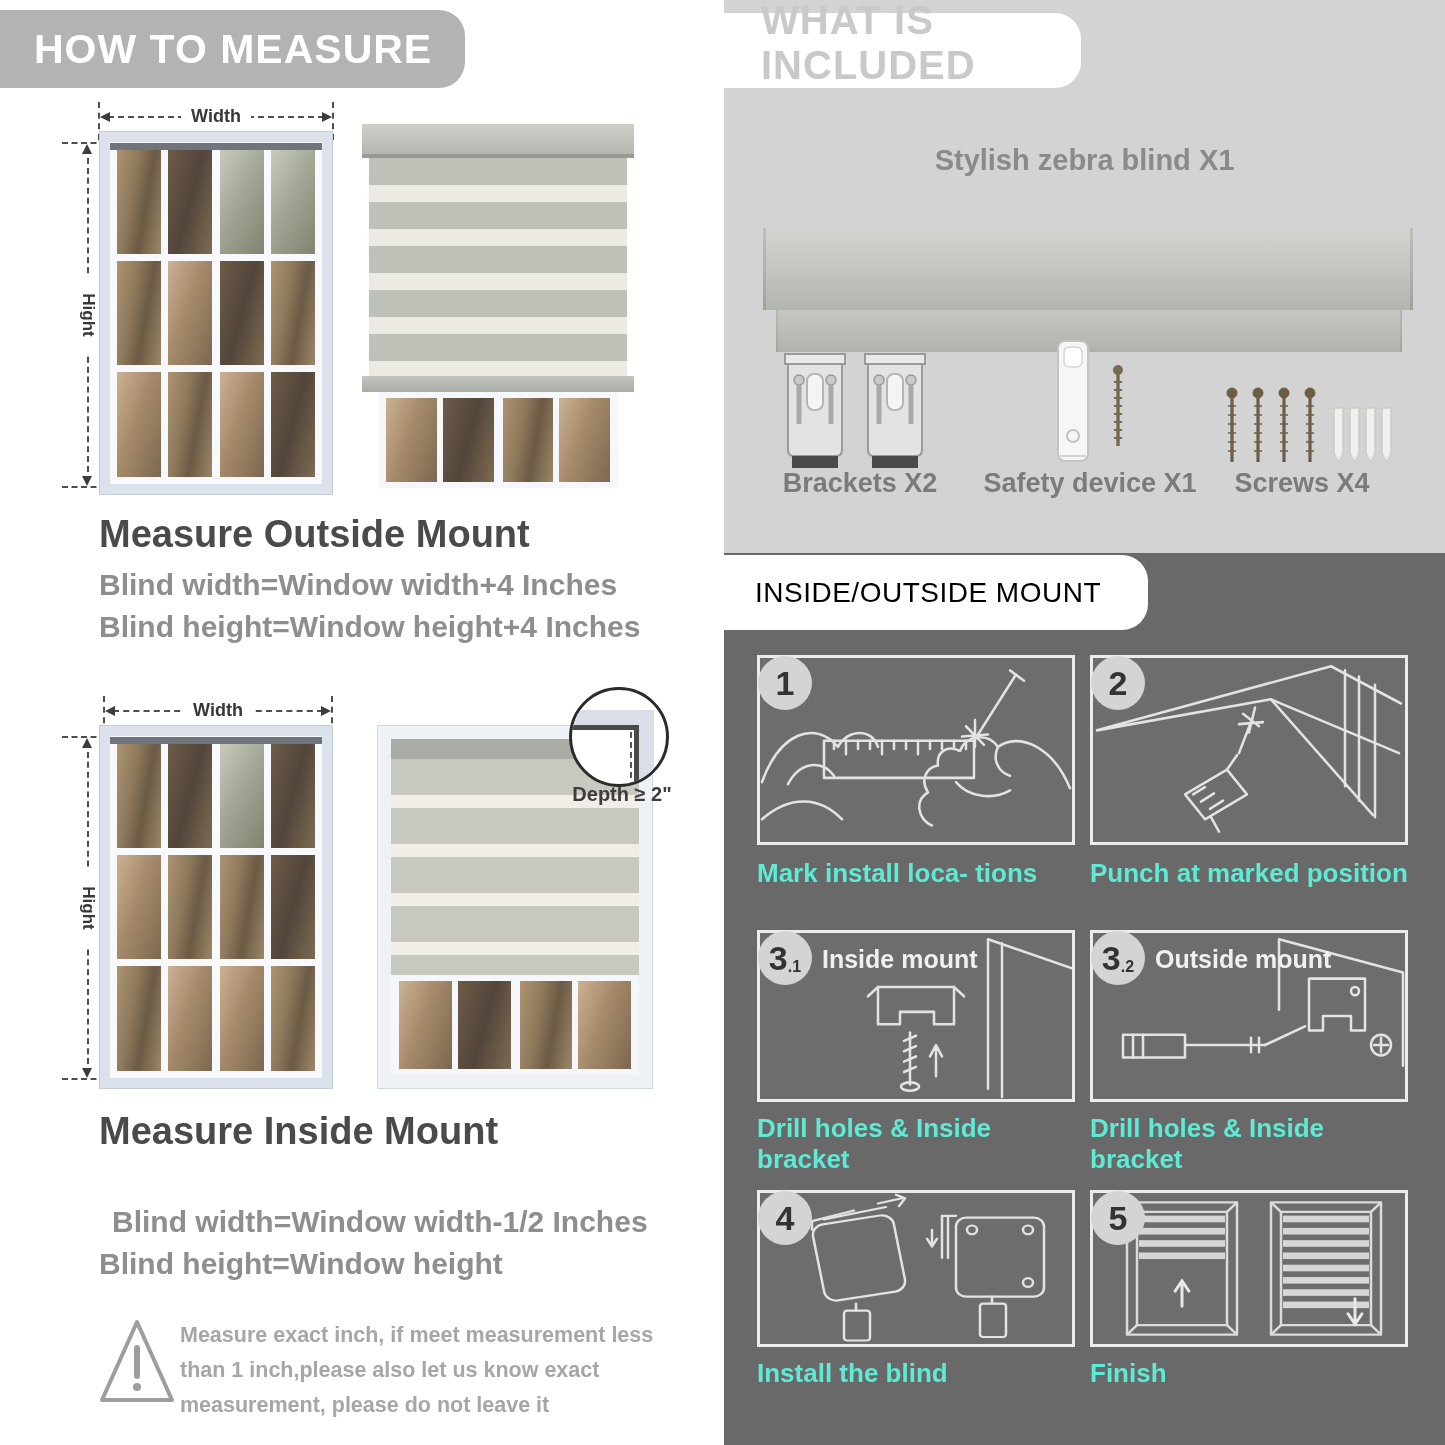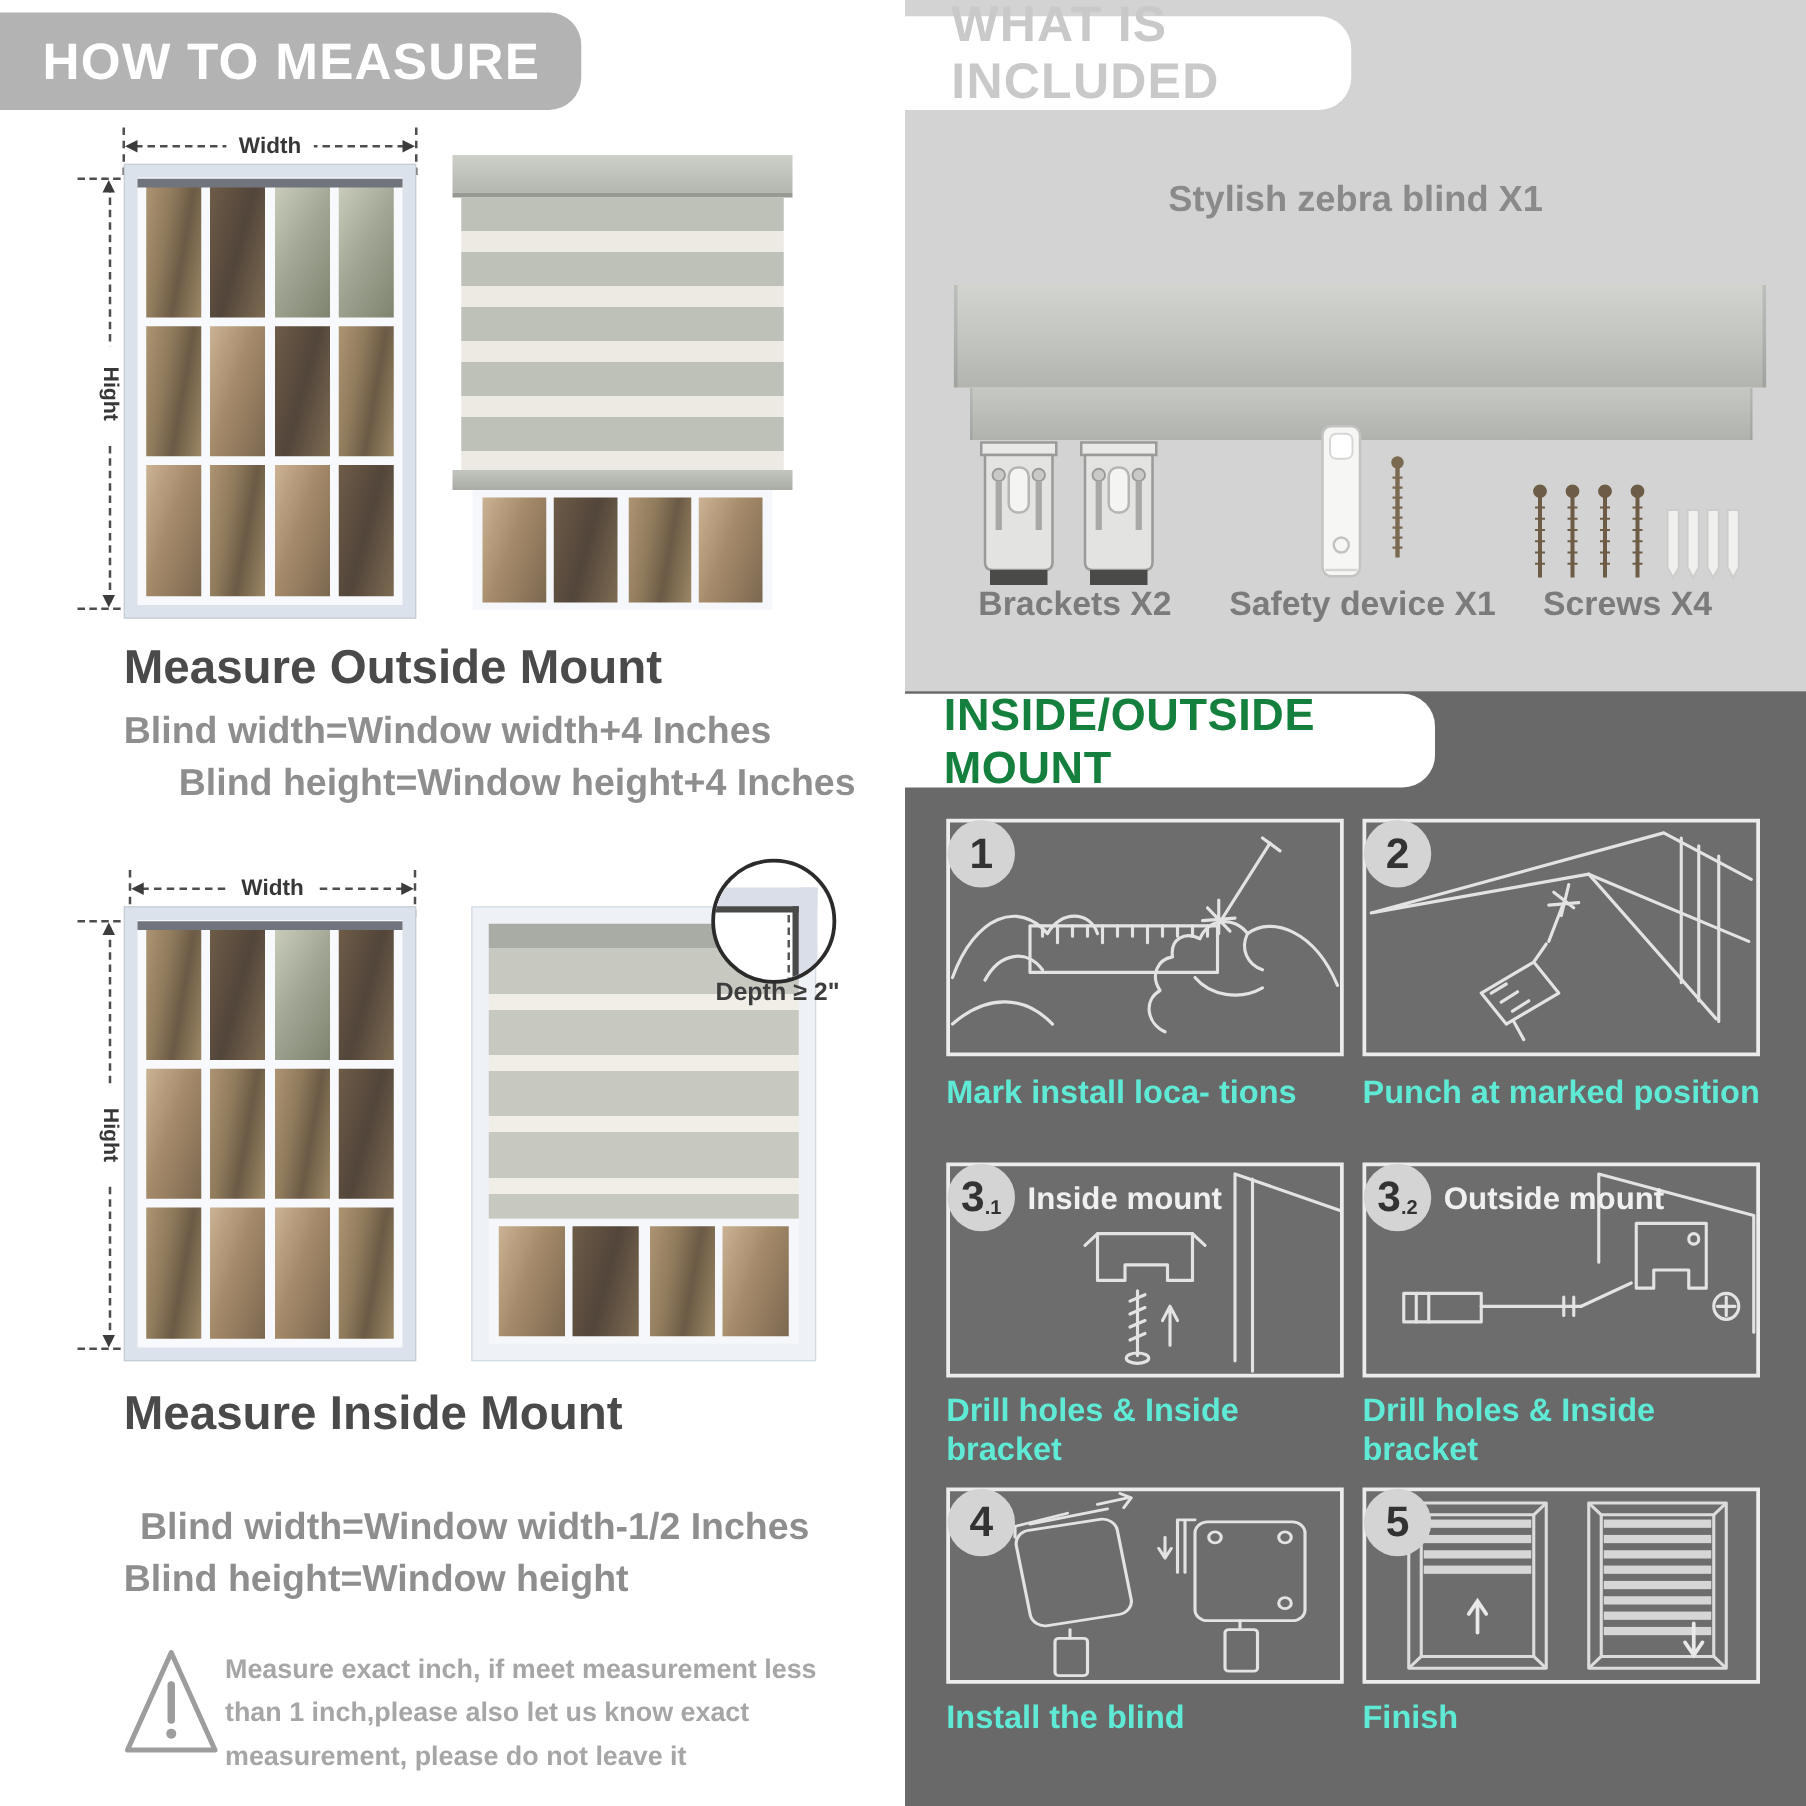--- a/index.html
+++ b/index.html
@@ -83,21 +83,21 @@
      box-shadow:inset 3px 0 0 rgba(0,0,0,.10), inset -3px 0 0 rgba(0,0,0,.10);}
   .cass-low{position:absolute;left:52px;top:310px;width:626px;height:42px;
      background:linear-gradient(180deg,#c6c9c3 0%,#b0b3ad 100%);
      box-shadow:inset 2px 0 0 rgba(0,0,0,.08), inset -2px 0 0 rgba(0,0,0,.08);}
   .inc-lbl{position:absolute;top:468px;text-align:center;color:#7b7b7b;font-size:27px;font-weight:bold;}
 
   
   .mount{left:724px;top:553px;width:721px;height:892px;background:#696969;}
   .hdr-mount{position:absolute;left:0;top:2px;width:424px;height:75px;background:#ffffff;
              border-radius:0 26px 26px 0;display:flex;align-items:center;}
-  .hdr-mount span{color:#15803d;font-size:36px;font-weight:bold;letter-spacing:0.5px;padding-left:31px;}
+  .hdr-mount span{color:#000000;font-size:28px;font-weight:normal;letter-spacing:0.5px;padding-left:31px;}
   .step{position:absolute;width:318px;background:#6d6d6d;border:3px solid #ececec;box-sizing:border-box;}
   .badge{position:absolute;left:-2px;top:-2px;width:54px;height:54px;border-radius:50%;background:#d4d4d4;
          display:flex;align-items:center;justify-content:center;color:#333;font-size:34px;font-weight:bold;z-index:2;}
   .badge .sub{font-size:16px;font-weight:bold;align-self:flex-end;margin-bottom:9px;}
   .step-label{position:absolute;left:62px;top:12px;color:#f0f0f0;font-size:25px;font-weight:bold;z-index:2;}
   .caption{position:absolute;width:330px;color:#5eead4;font-size:26px;font-weight:bold;}
   .art{position:absolute;inset:0;width:100%;height:100%;}
 </style>
 </head>
 <body>
@@ -159,21 +159,21 @@
       </div>
       <div class="s">
         <div class="pane"></div>
         <div class="pane light"></div>
       </div>
     </div>
   </div>
 
   <div class="abs sec-title" style="left:99px;top:513px;">Measure Outside Mount</div>
   <div class="abs sec-line" style="left:99px;top:568px;">Blind width=Window width+4 Inches</div>
-  <div class="abs sec-line" style="left:99px;top:610px;margin-left:44px;">Blind height=Window height+4 Inches</div>
+  <div class="abs sec-line" style="left:99px;top:610px;">Blind height=Window height+4 Inches</div>
 
   <div class="abs warrow" style="left:103px;top:704px;width:230px;">
     <div class="tick l"></div>
     <div class="tick r"></div>
     <div class="line"></div>
     <div class="ah l"></div>
     <div class="ah r"></div>
     <div class="lbl">Width</div>
   </div>
 

